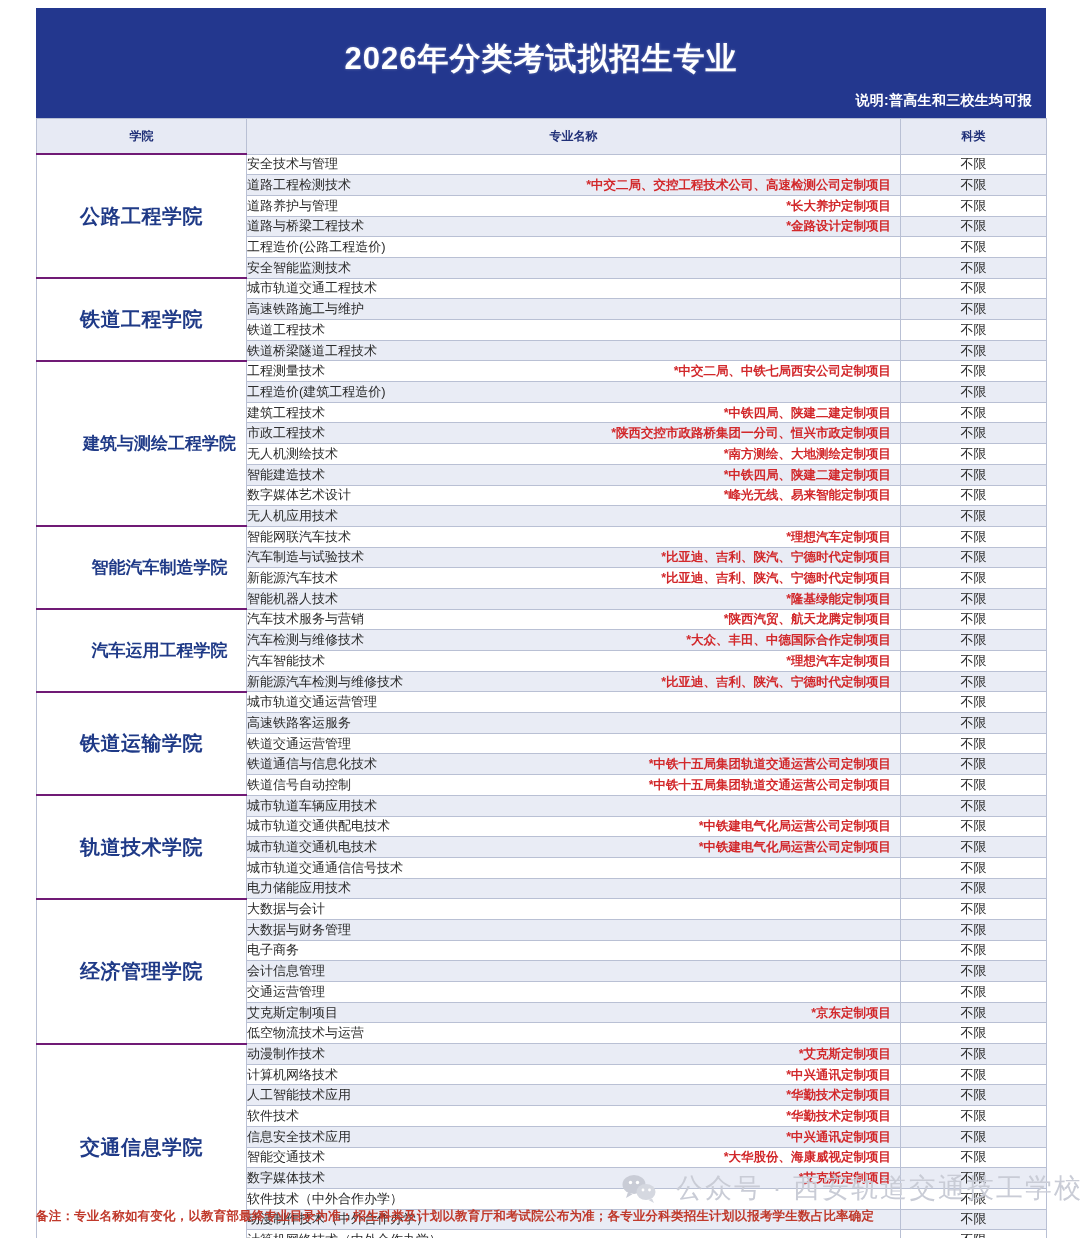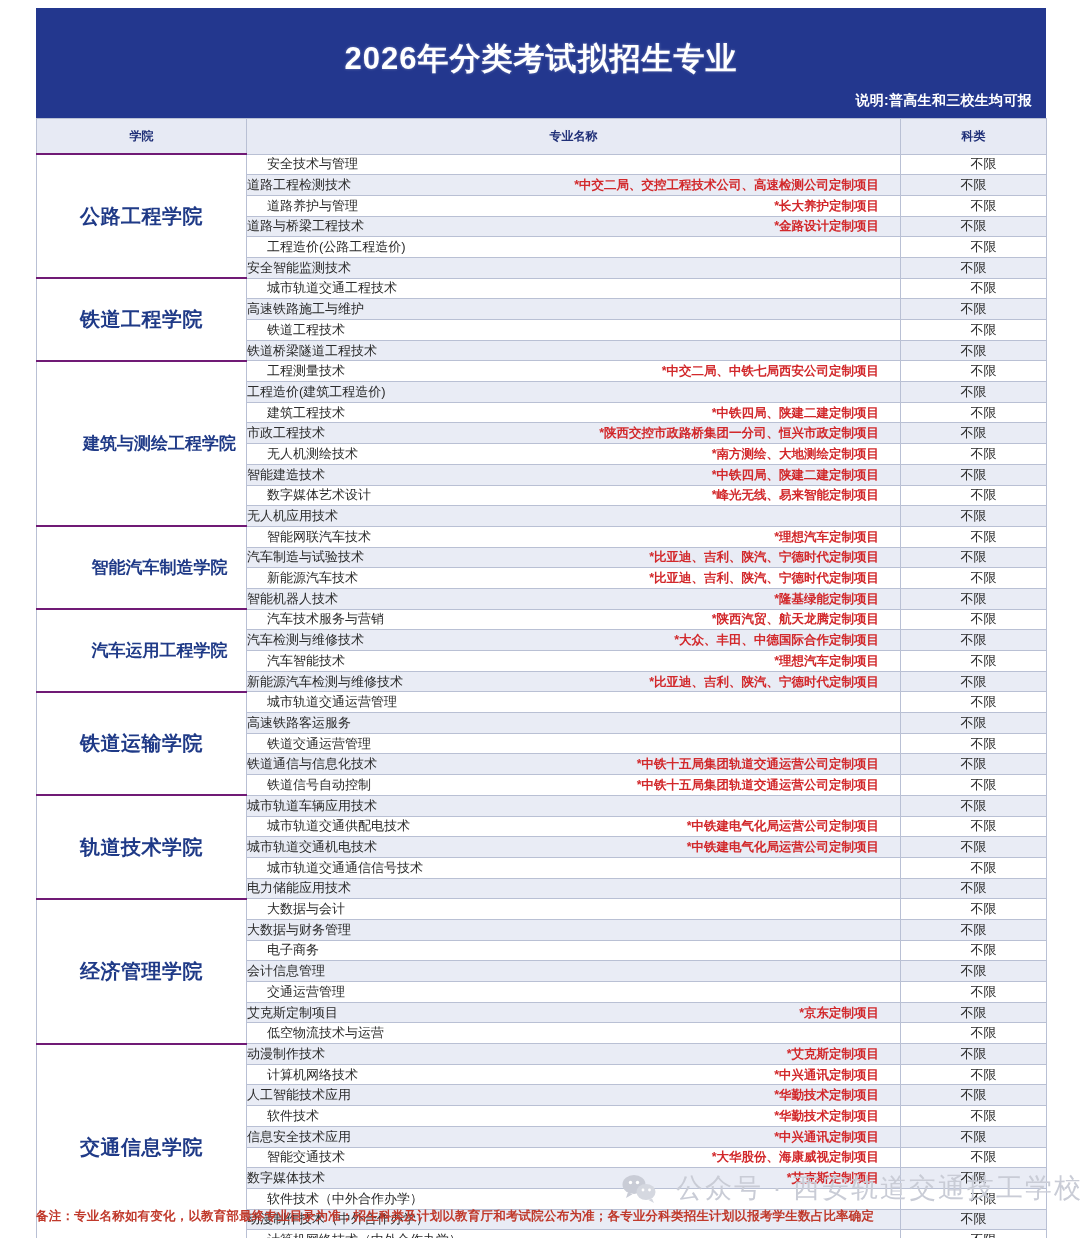--- a/index.html
+++ b/index.html
@@ -81,35 +81,35 @@
     font-size:13px;
     color:#2a2a2a;
     white-space:nowrap;
   }
   td.major .mname{
     display:inline-block;
     vertical-align:middle;
   }
   td.major .mnote{
     position:absolute;
-    right:21px;top:50%;
+    right:9px;top:50%;
     transform:translateY(-50%);
     color:#d2282b;
     font-size:12.5px;
     font-weight:bold;
     white-space:nowrap;
   }
   td.kelei{
     text-align:center;
     font-size:13px;
     color:#2a2a2a;
     height:19.7px;
     margin-left:14px;
   }
-  tr.odd  td.major, tr.odd  td.kelei{background:#ffffff;padding-left:20px;}
+  tr.odd  td.major, tr.odd  td.kelei{background:#ffffff;}
   tr.even td.major, tr.even td.kelei{background:#e9ecf5;}
 
   tbody tr.secstart td.college{border-top:2px solid #701a75;}
 
   
   .watermark{
     position:absolute;
     left:586px;top:1162px;
     display:flex;align-items:center;gap:20px;
     color:#c9ccd6;

